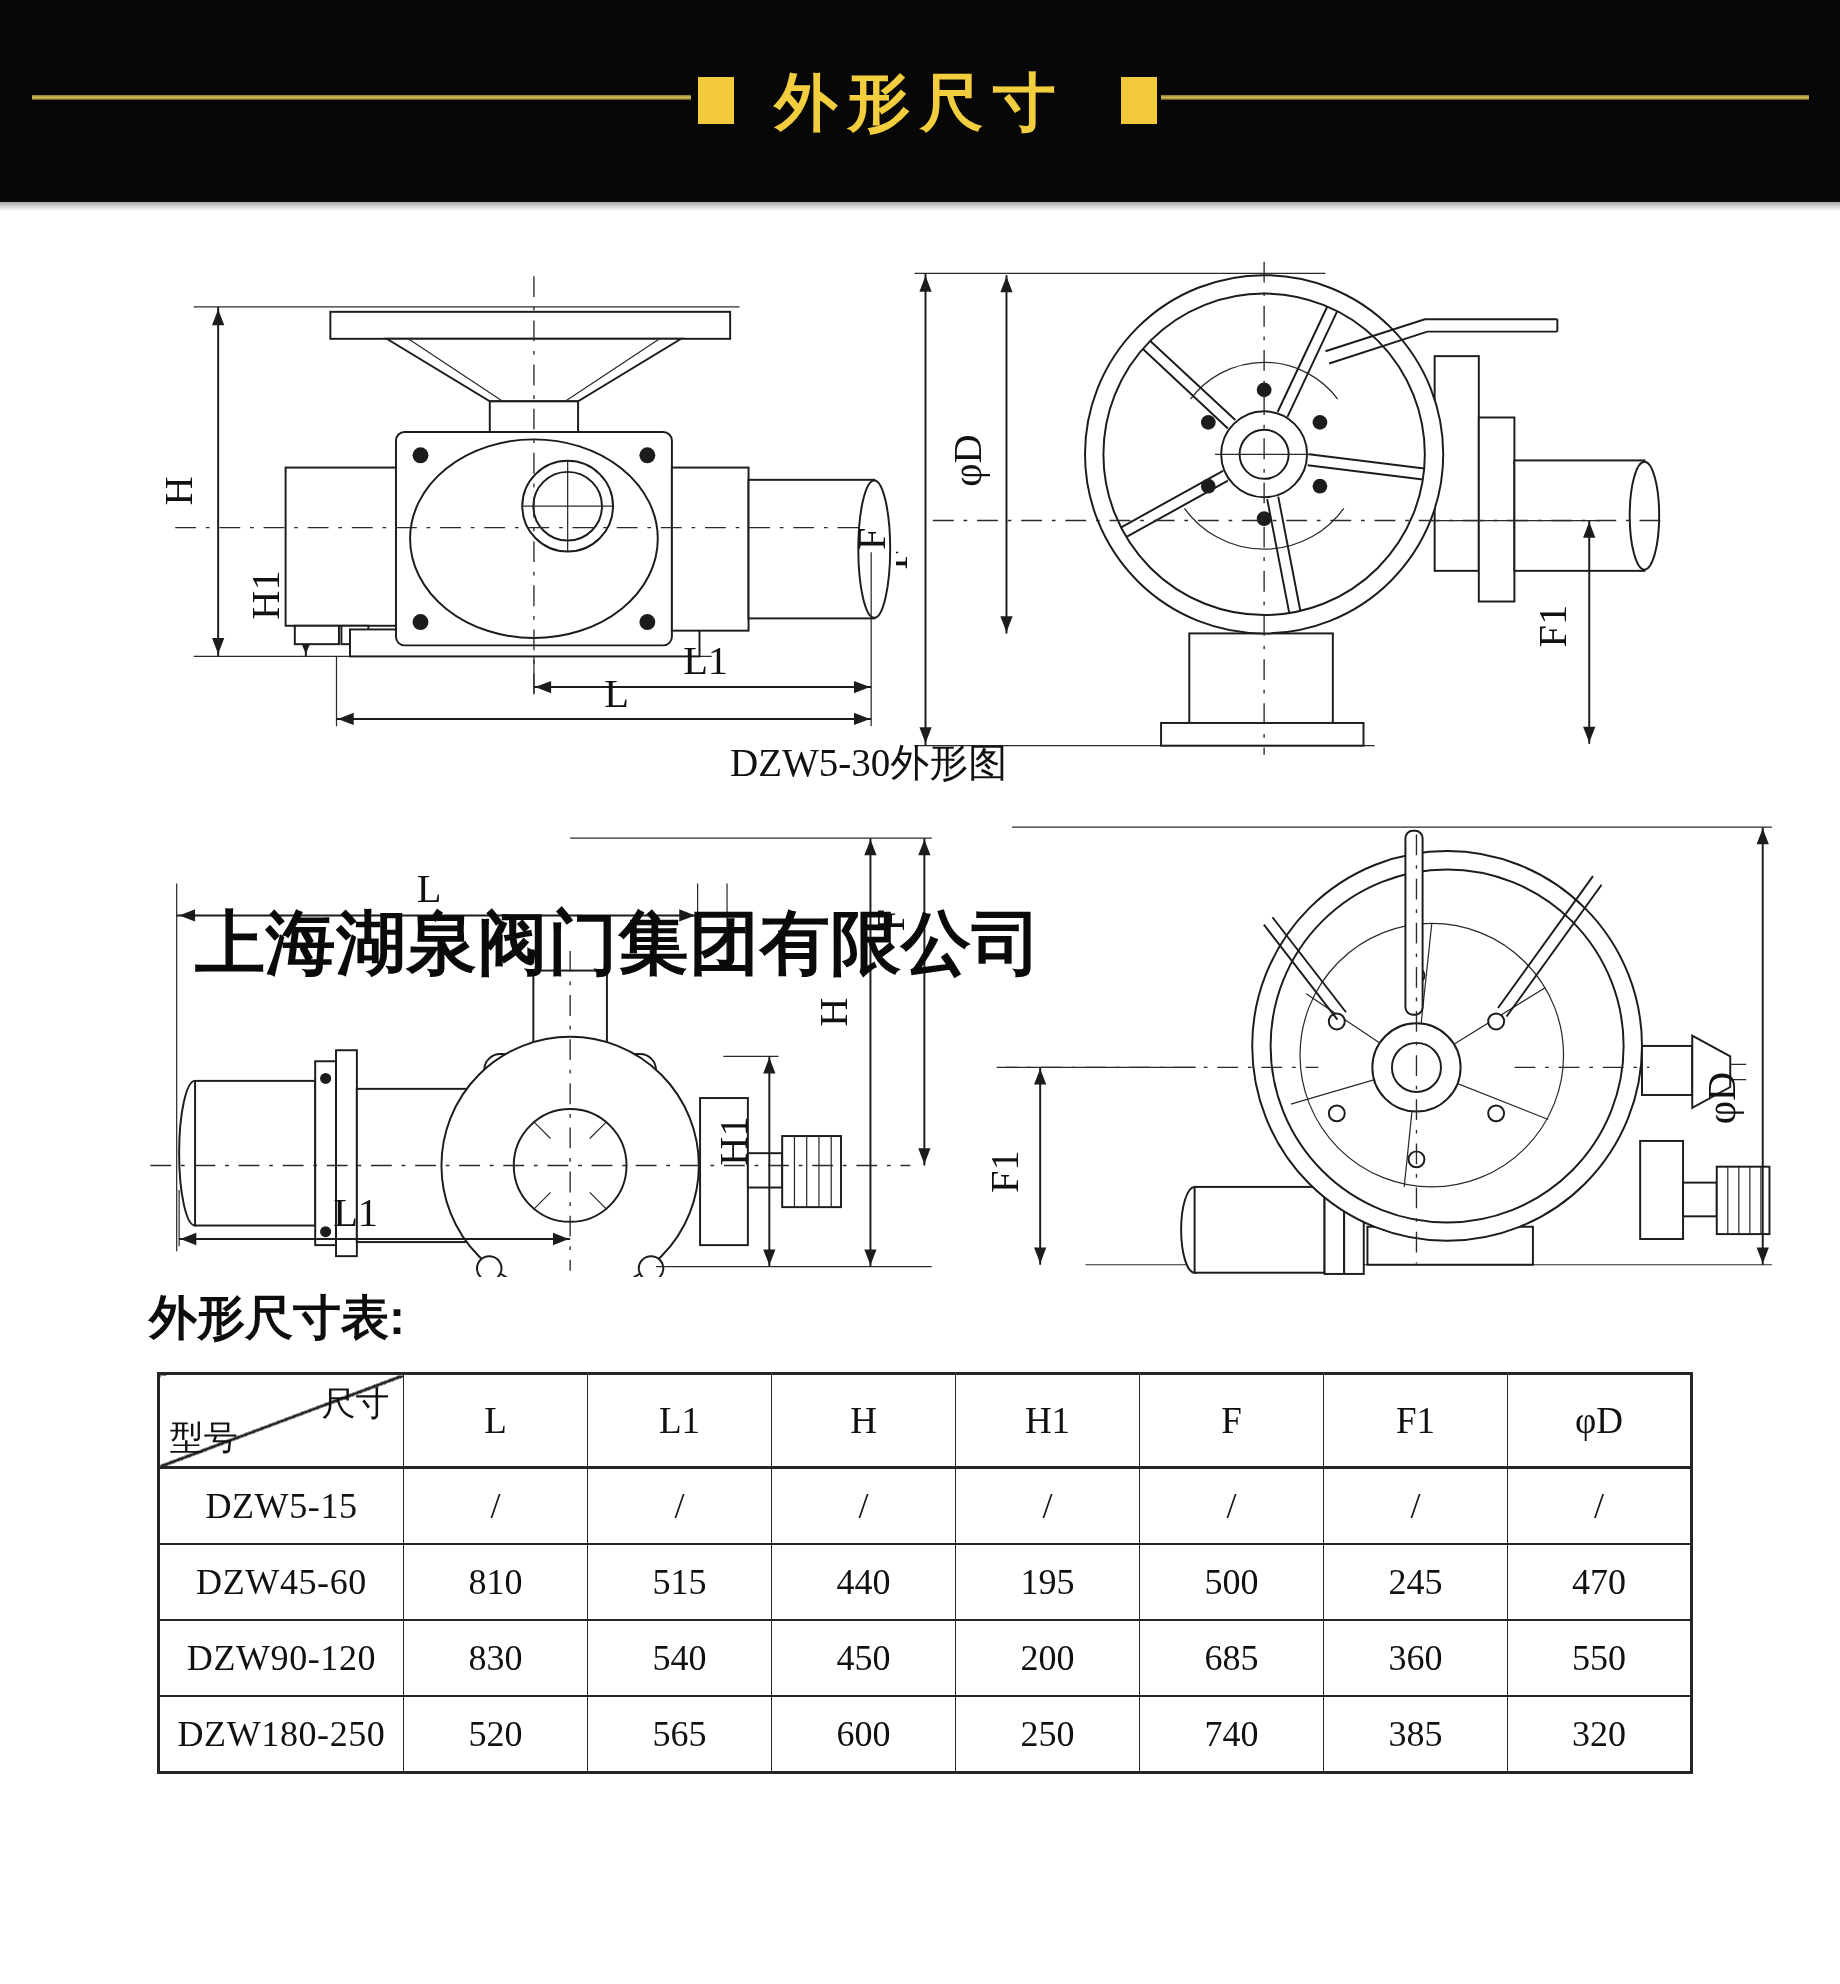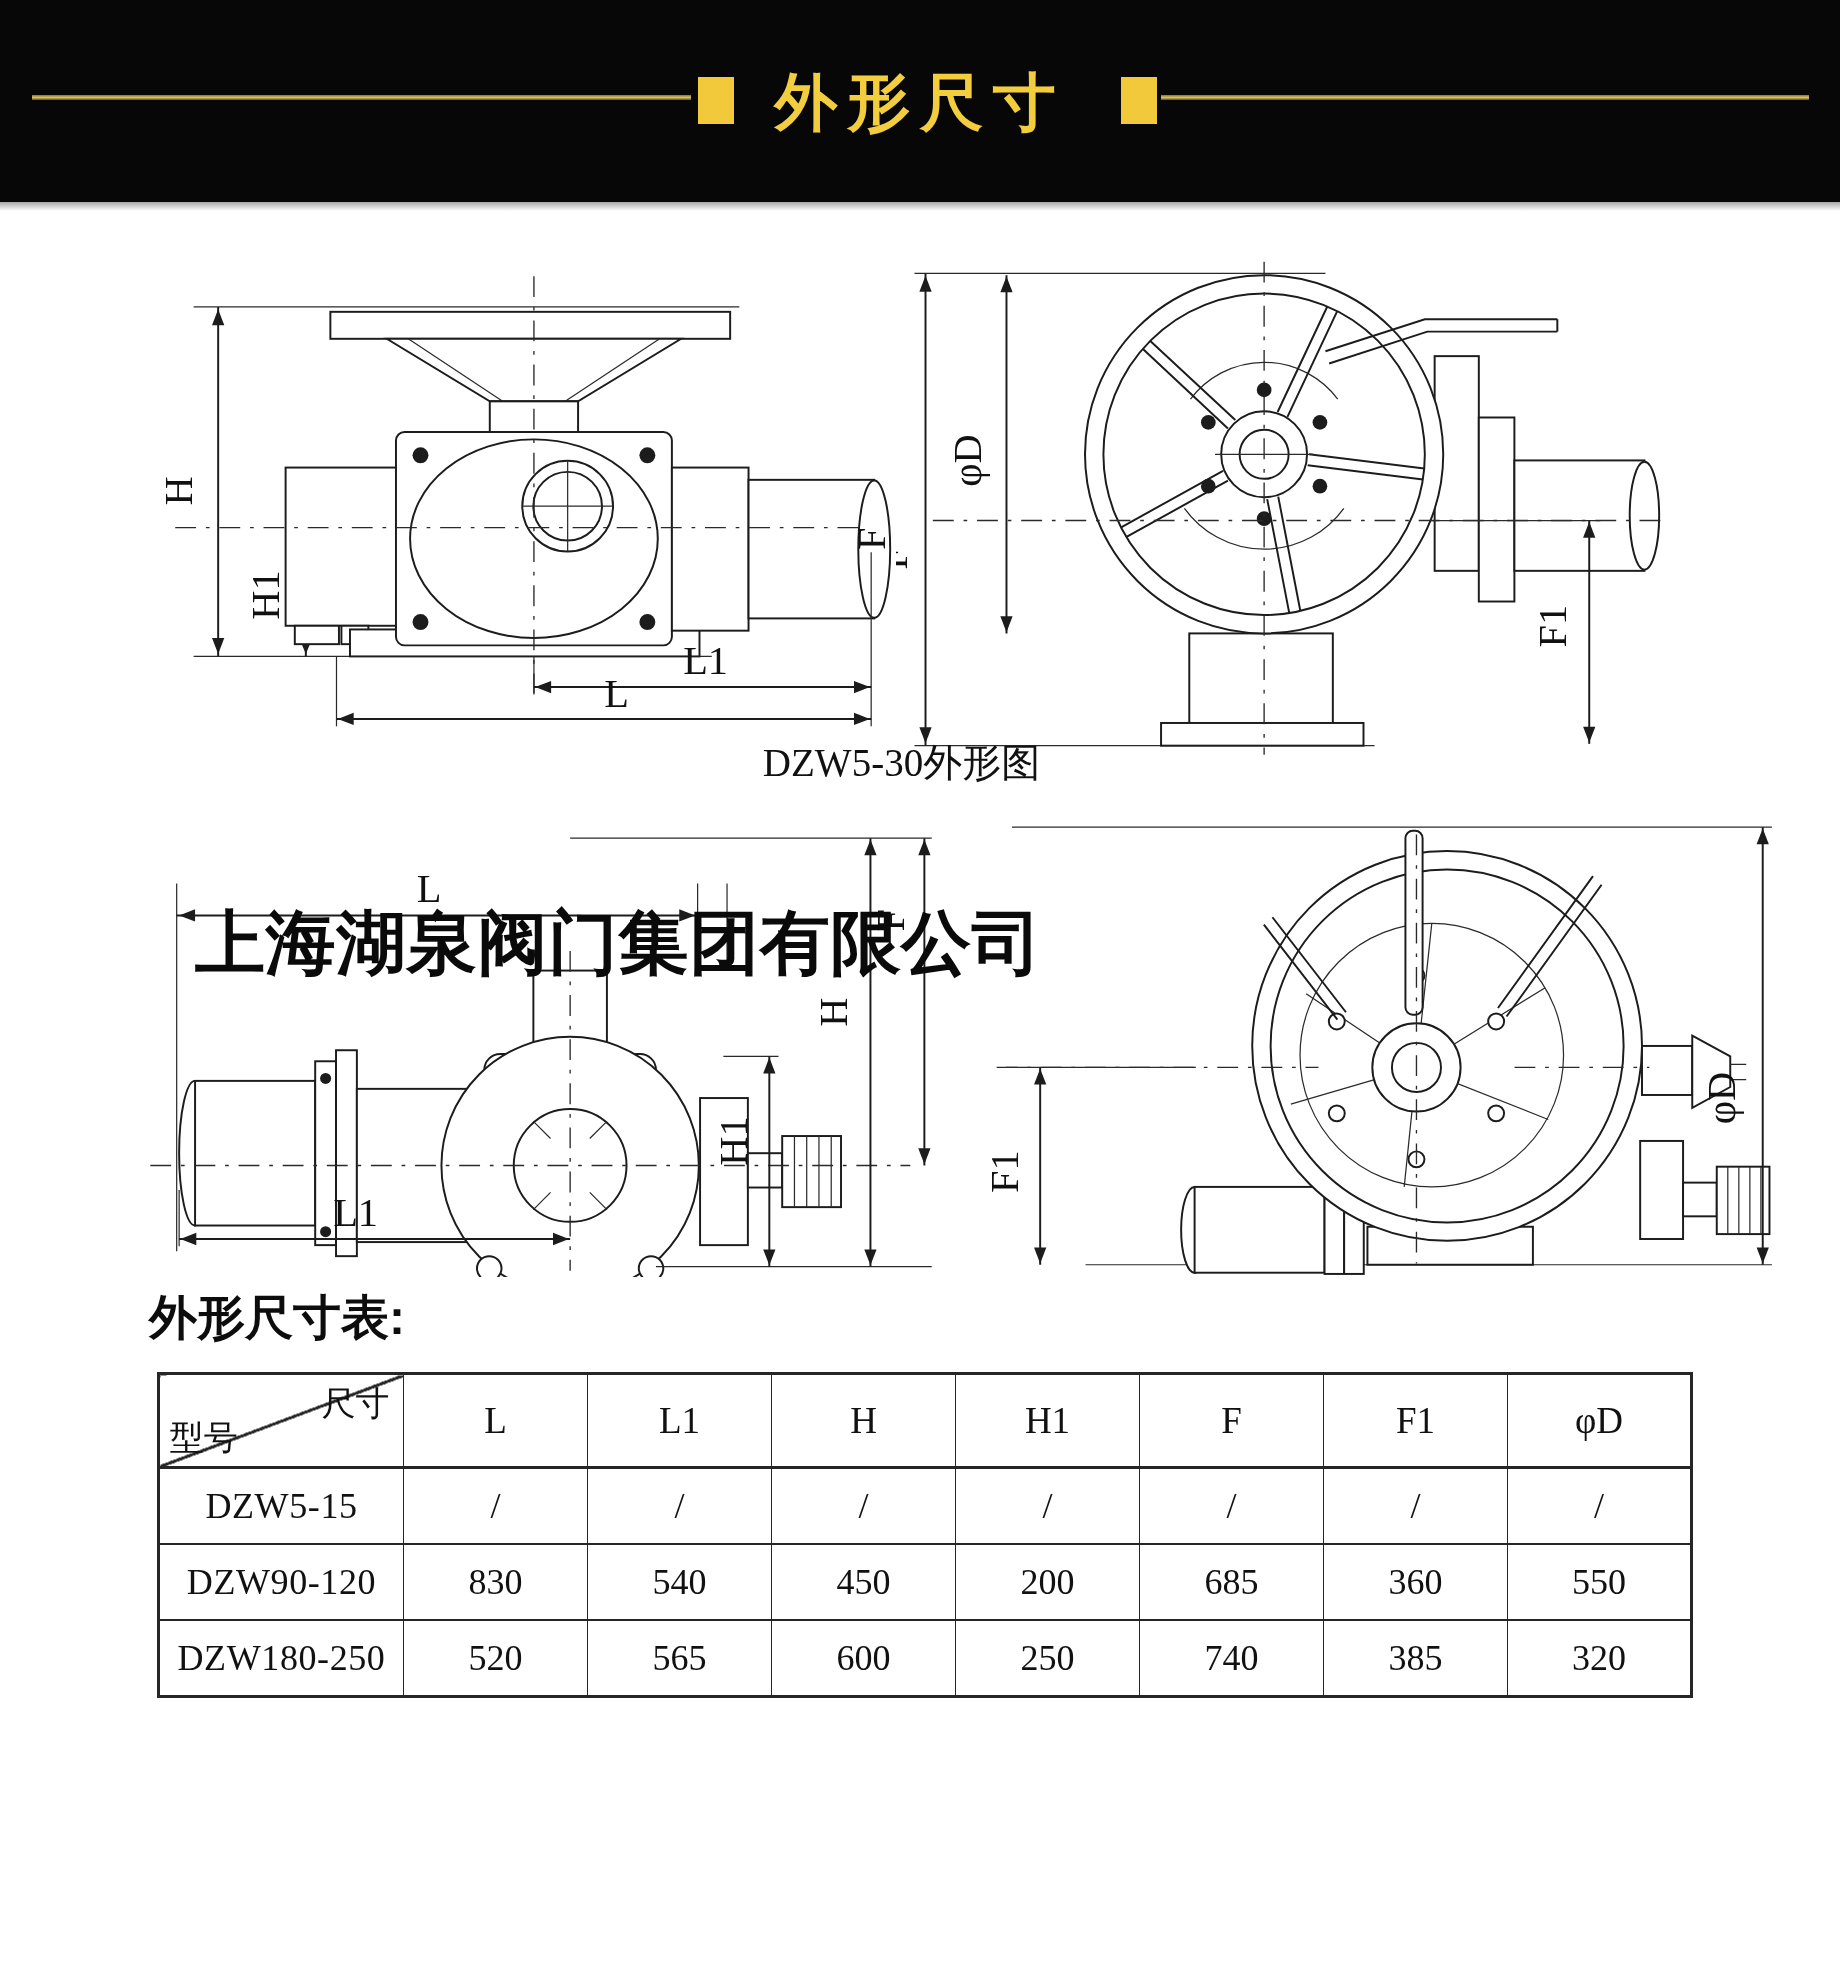--- a/index.html
+++ b/index.html
@@ -20,21 +20,21 @@
   .line-left{left:32px;width:659px;} .line-right{left:1161px;width:648px;}
   
   .drw{position:absolute;}
   svg .ln{stroke:#1c1c1c;stroke-width:3.2;fill:none;}
   svg .lnw{stroke:#1c1c1c;stroke-width:3.2;fill:#ffffff;}
   svg .thin{stroke:#2a2a2a;stroke-width:2;fill:none;}
   svg .dash{stroke:#2a2a2a;stroke-width:2.2;fill:none;stroke-dasharray:34 16 6 16;}
   svg .ah{fill:#1c1c1c;stroke:none;}
   svg .dot{fill:#1c1c1c;stroke:none;}
   svg text.dim{font-family:"Liberation Serif", serif;font-size:66px;fill:#111;text-anchor:middle;}
-  .caption{position:absolute;left:730px;top:736px;width:343px;text-align:center;
+  .caption{position:absolute;left:730px;top:736px;width:343px;
     font-family:"Liberation Serif", serif;font-size:39px;color:#111;}
   .watermark{position:absolute;left:195px;top:897px;white-space:nowrap;z-index:5;
     font-size:70px;font-weight:900;color:#0a0a0a;letter-spacing:0.6px;text-align:center;}
   
   .tbl-title{position:absolute;left:149px;top:1286px;font-size:48px;font-weight:700;color:#0d0d0d;}
   table.dims{position:absolute;left:157px;top:1372px;width:1536px;border-collapse:collapse;
     table-layout:fixed;background:#fff;border:3.7px solid #262626;z-index:6;
     font-family:"Liberation Serif", serif;color:#111;}
   table.dims td,table.dims th{border:1.2px solid #262626;text-align:center;vertical-align:middle;
     font-weight:400;padding:0;}
@@ -351,20 +351,30 @@
     <td class="model">DZW5-15</td>
     <td>/</td>
     <td>/</td>
     <td>/</td>
     <td>/</td>
     <td>/</td>
     <td>/</td>
     <td>/</td>
   </tr>
   <tr class="row">
+    <td class="model">DZW45-60</td>
+    <td>810</td>
+    <td>515</td>
+    <td>440</td>
+    <td>195</td>
+    <td>500</td>
+    <td>245</td>
+    <td>470</td>
+  </tr>
+  <tr class="row">
     <td class="model">DZW90-120</td>
     <td>830</td>
     <td>540</td>
     <td>450</td>
     <td>200</td>
     <td>685</td>
     <td>360</td>
     <td>550</td>
   </tr>
   <tr class="row">

